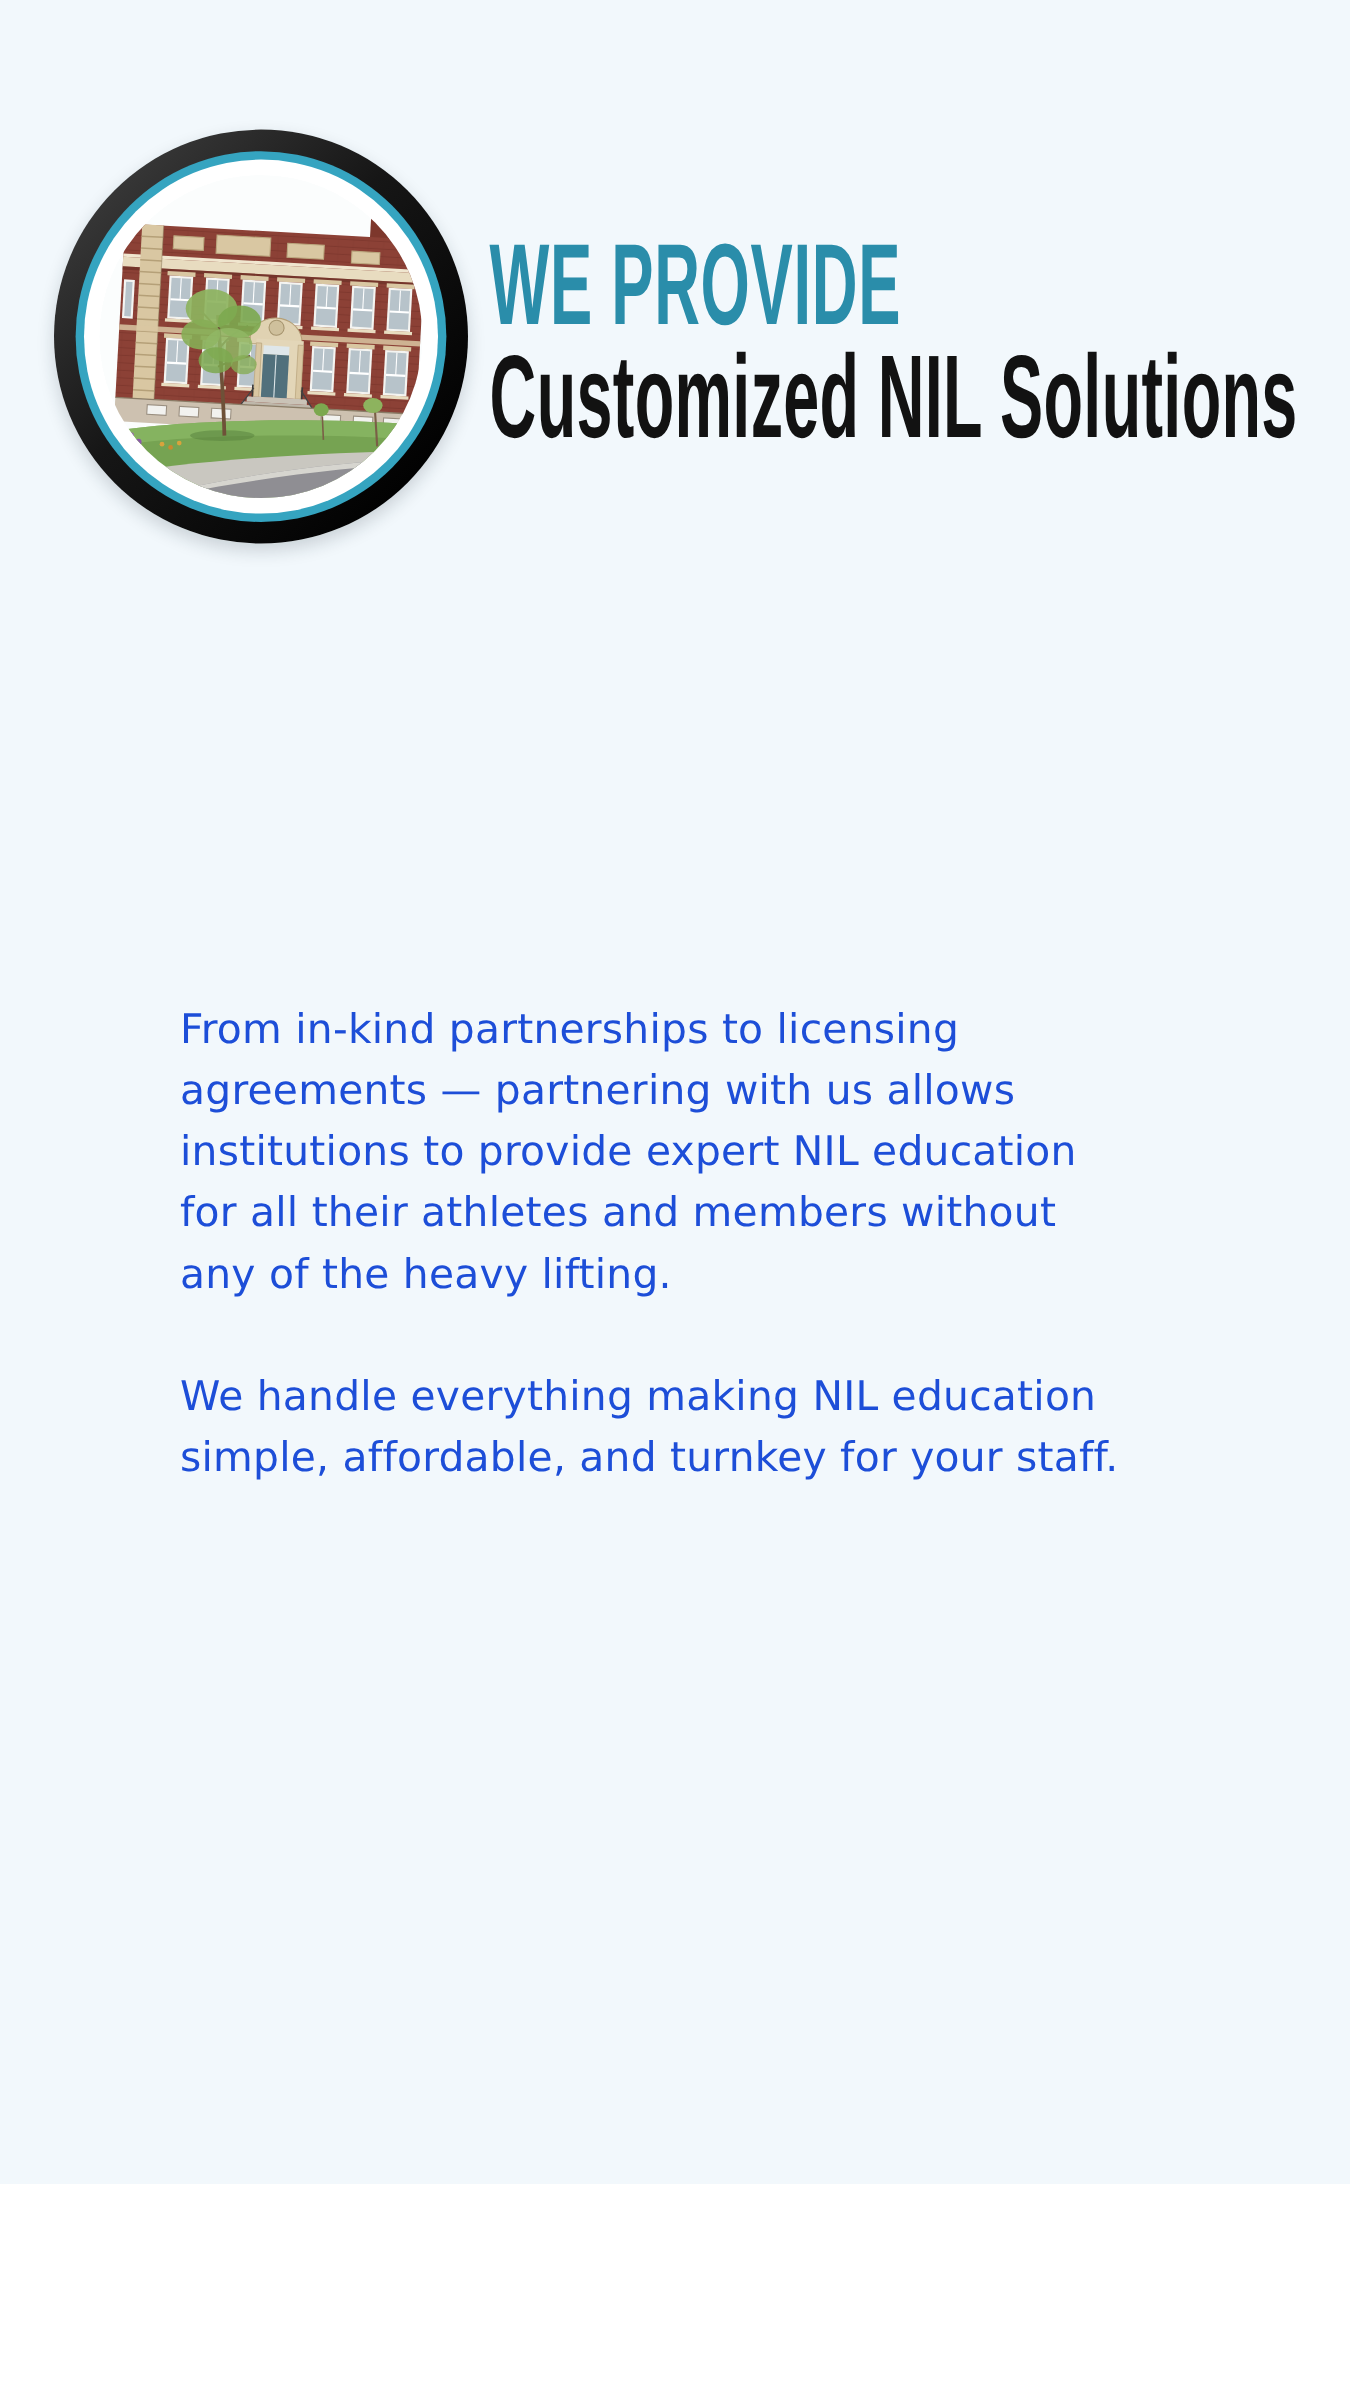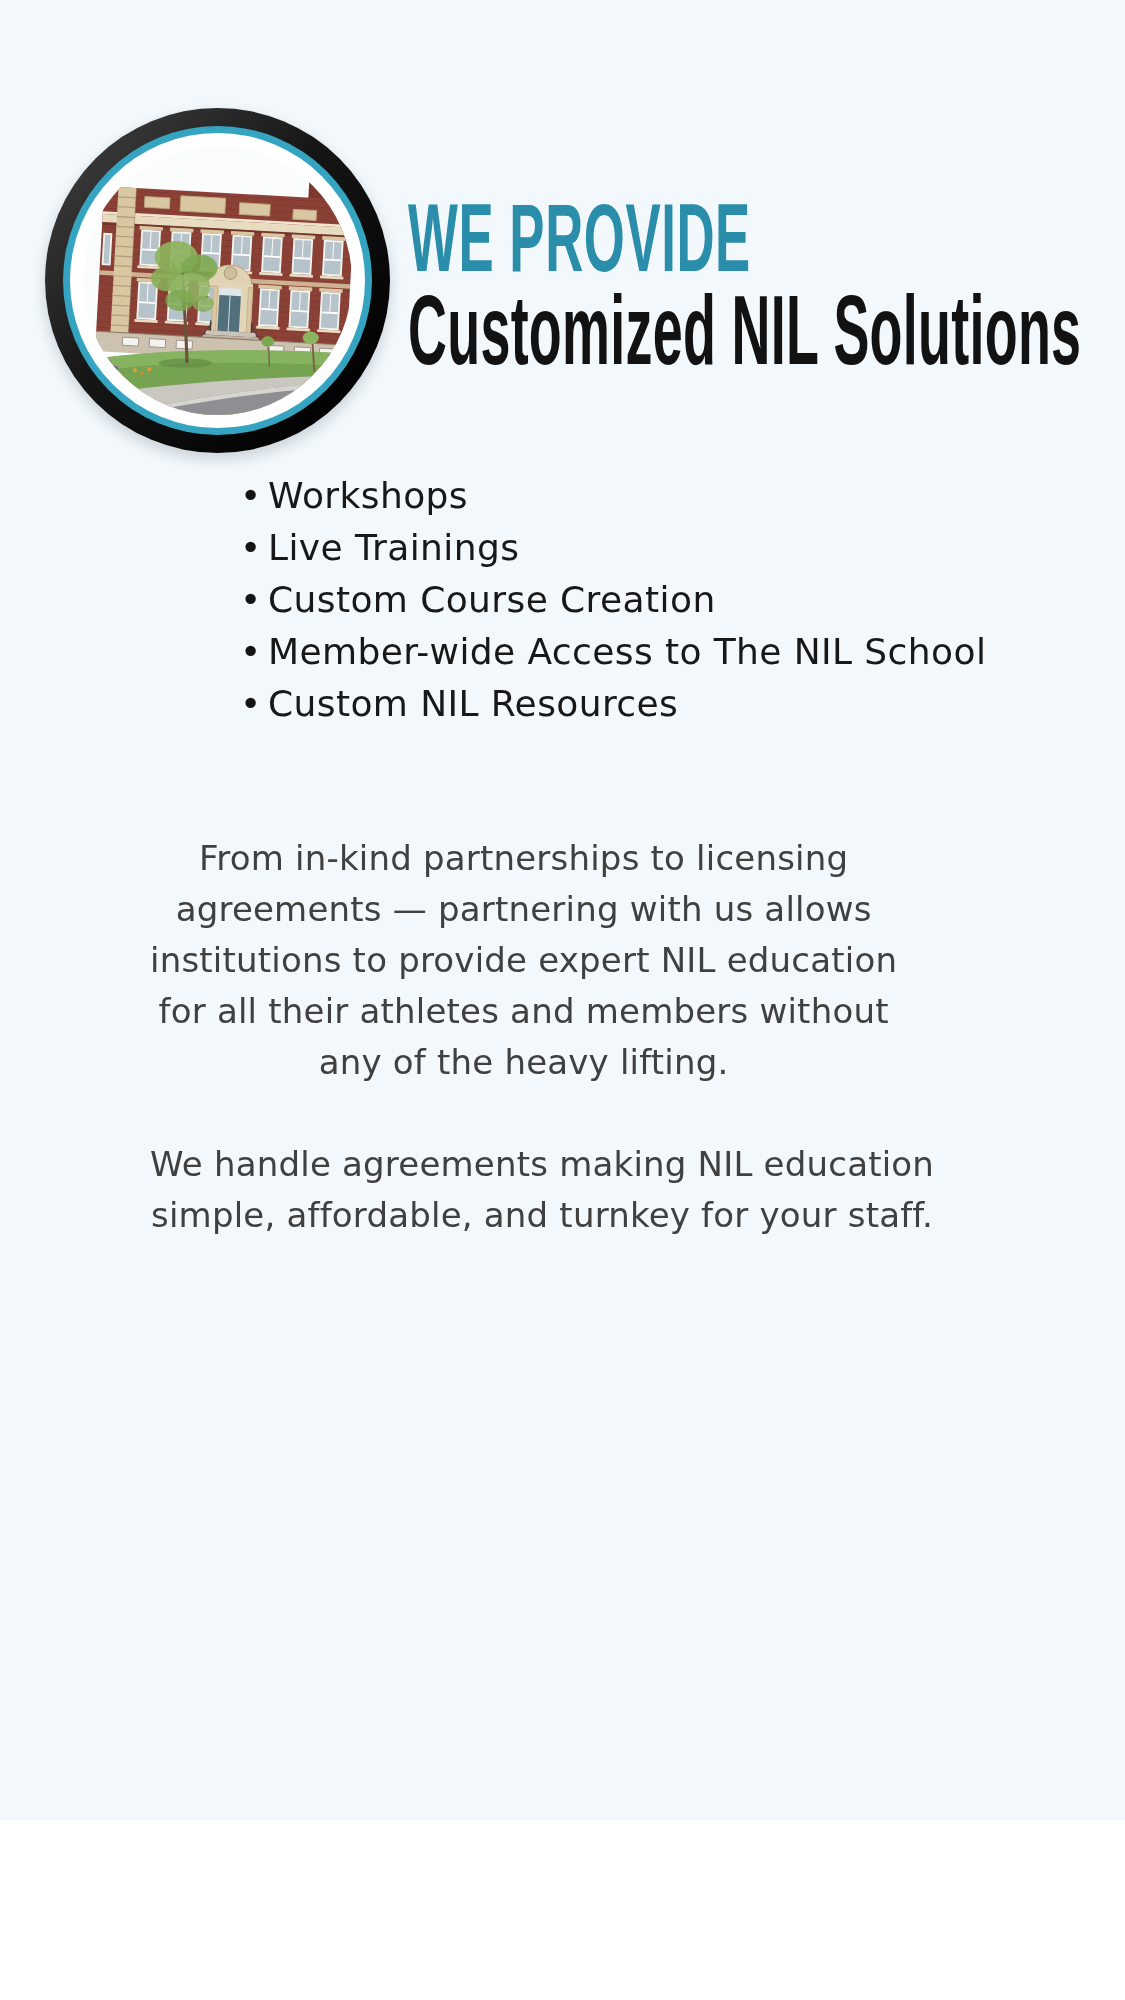--- a/index.html
+++ b/index.html
@@ -59,23 +59,22 @@
   .services li{position:relative;padding-left:30px;}
   .services li::before{
     content:"\2022";
     position:absolute;left:2px;top:0;
     color:#141414;
   }
 
   
   .body-text{
     position:absolute;left:150px;margin:0;
-    font-size:34px;line-height:51px;letter-spacing:0.2px;color:#404040;
+    font-size:34px;line-height:51px;letter-spacing:0.2px;color:#1d4ed8;
     white-space:pre;
-    text-align:center;
   }
   .para-1{top:833px;}
   .para-2{top:1139px;}
 </style>
 </head>
 <body>
 
 <div class="page">
 
   <div class="badge">
@@ -296,29 +295,22 @@
         </div>
       </div>
     </div>
   </div>
 
   <div class="headings">
     <h2 class="eyebrow">WE PROVIDE</h2>
     <h1 class="title">Customized NIL Solutions</h1>
   </div>
 
-  <ul class="services">
-      <li>Workshops</li>
-      <li>Live Trainings</li>
-      <li>Custom Course Creation</li>
-      <li>Member-wide Access to The NIL School</li>
-      <li>Custom NIL Resources</li>
-    </ul>
 
   <p class="body-text para-1">From in-kind partnerships to licensing
 agreements — partnering with us allows
 institutions to provide expert NIL education
 for all their athletes and members without
 any of the heavy lifting.</p>
-  <p class="body-text para-2">We handle agreements making NIL education
+  <p class="body-text para-2">We handle everything making NIL education
 simple, affordable, and turnkey for your staff.</p>
 
 </div>
 
 </body></html>

